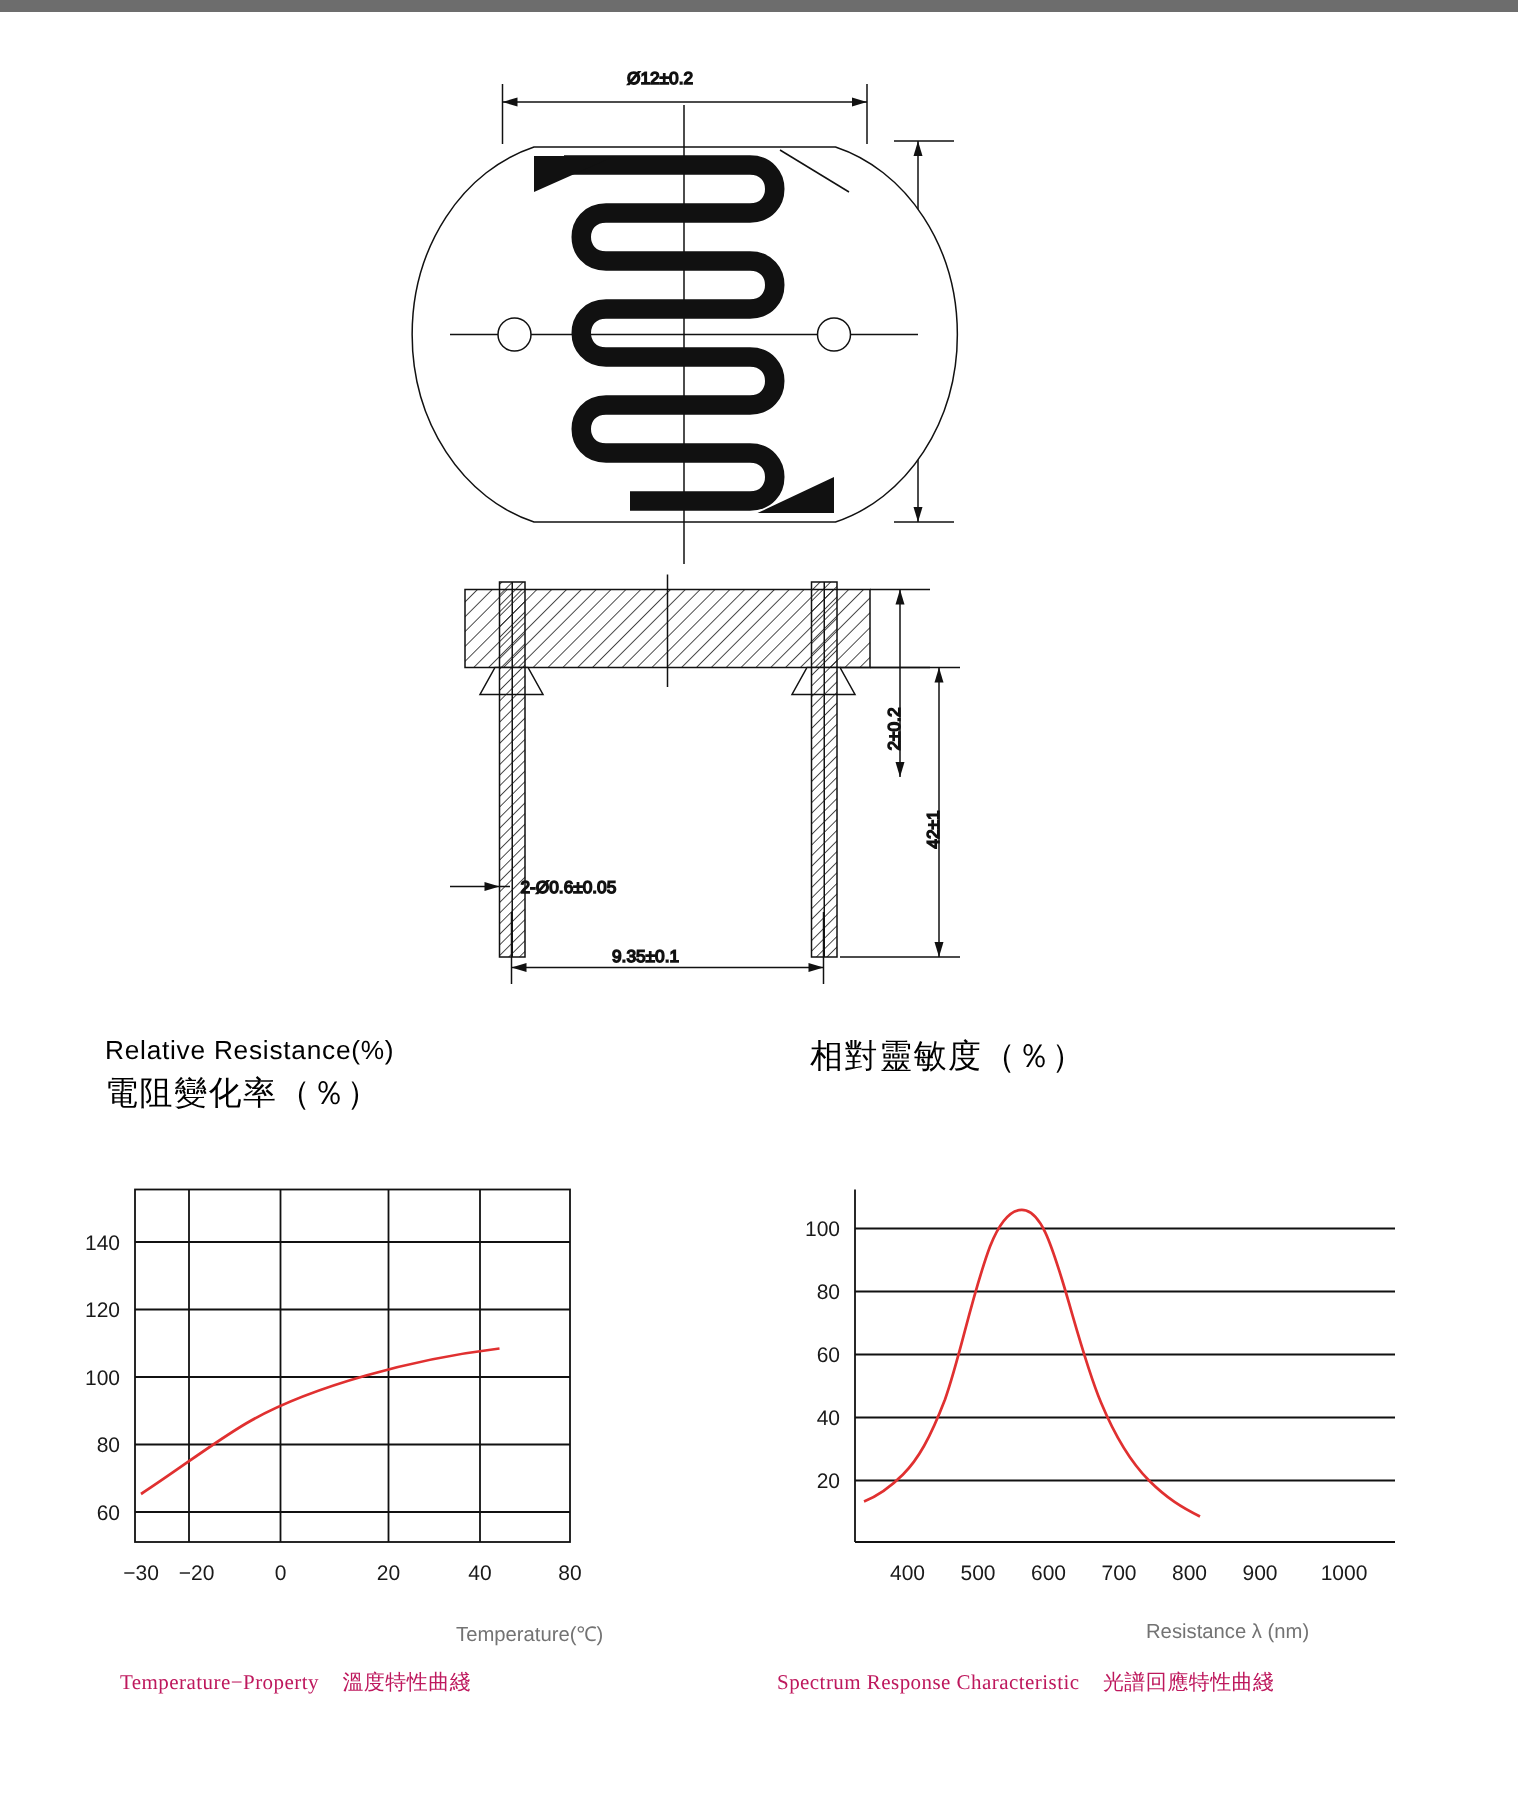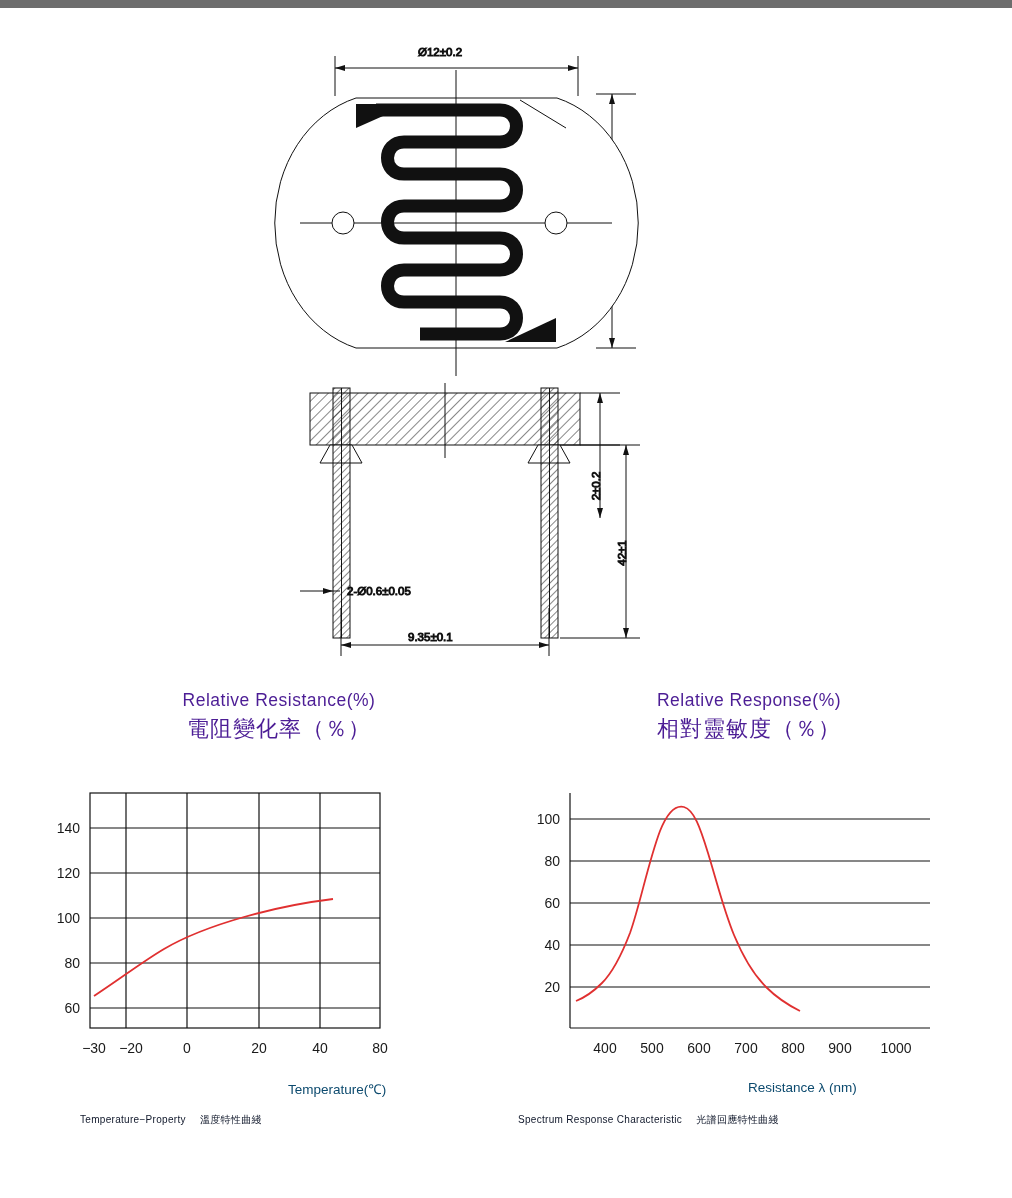--- a/index.html
+++ b/index.html
@@ -52,54 +52,55 @@
     width: 470px;
     height: 470px;
   }
   .chart-left  { left: 30px; }
   .chart-right { left: 500px; }
 
   .chart-heading {
     font-size: 17.5px;
     letter-spacing: .5px;
     line-height: 1.45;
-    color: #4c1d95;
-    margin-left: 28px;
+    color: #000000;
+    margin-left: 40px;
     white-space: nowrap;
-    text-align: center;
   }
   .chart-heading .cjk {
     font-size: 22px;
     letter-spacing: 1px;
   }
   .plot-wrap {
     position: absolute;
     left: 0;
     top: 95px;
     width: 470px;
     height: 290px;
   }
   .plot-wrap svg { display: block; }
 
   .axis-caption {
     position: absolute;
     font-size: 13.5px;
-    color: #0c4a6e;
+    color: #737373;
     white-space: nowrap;
+    margin-left: 16px;
   }
   .caption-x-left  { left: 258px; top: 392px; }
   .caption-x-right { left: 248px; top: 392px; }
 
   .chart-title {
     position: absolute;
     top: 425px;
-    font-size: 10px;
+    font-size: 14px;
     letter-spacing: .3px;
-    color: #0f172a;
+    color: #be185d;
     white-space: nowrap;
+    font-family: Liberation Serif, serif;
   }
   .chart-title-left  { left: 50px; }
   .chart-title-right { left: 18px; text-align: center; }
 
   .tick-label {
     font-family: "Liberation Sans", sans-serif;
     font-size: 14px;
     fill: #1a1a1a;
   }
   .dim-label {
@@ -279,21 +280,20 @@
       <div class="axis-caption caption-x-left">Temperature(℃)</div>
       <div class="chart-title chart-title-left">
         <span>Temperature−Property</span>
         <span style="display:inline-block;width:8px"></span>
         <span>溫度特性曲綫</span>
       </div>
     </div>
 
     <div class="chart-block chart-right">
       <div class="chart-heading">
-        <div>Relative Response(%)</div>
         <div class="cjk">相對靈敏度（％）</div>
       </div>
 
       <div class="plot-wrap">
         <svg width="470" height="290" viewBox="0 0 470 290" xmlns="http://www.w3.org/2000/svg">
 
           <g stroke="#111" stroke-width="1.2" fill="none">
             <line x1="70" y1="10" x2="70" y2="245"></line>
             <line x1="70" y1="245" x2="430" y2="245"></line>
 

